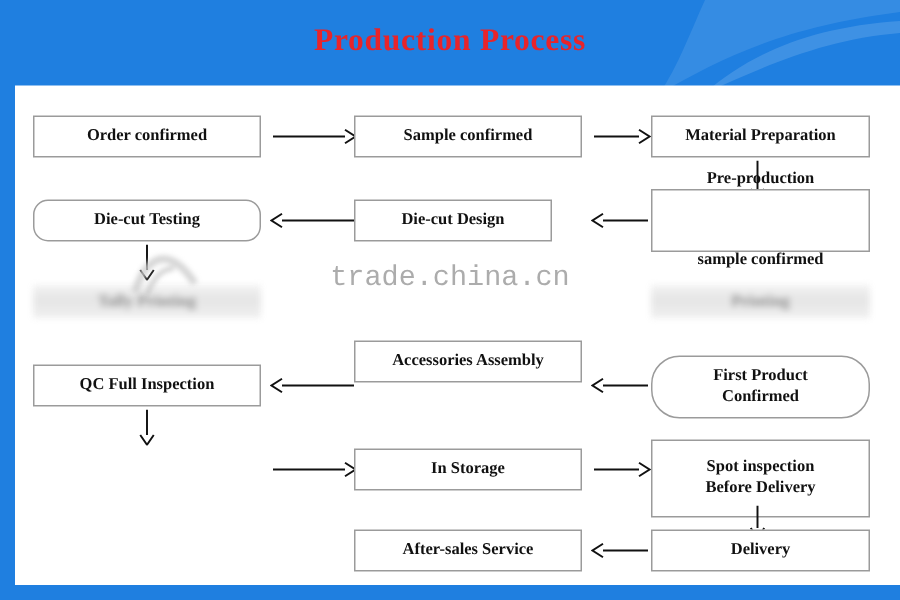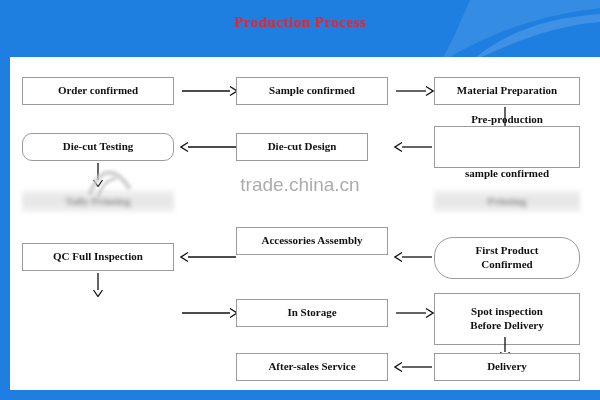--- a/index.html
+++ b/index.html
@@ -39,21 +39,21 @@
     background: #ffffff;
     padding-left: 44px;
   }
   .title {
     position: absolute;
     left: 0;
     top: 14px;
     width: 600px;
     text-align: center;
     color: #e8242a;
-    font-size: 15px;
+    font-size: 21px;
     font-weight: bold;
     font-family: "Liberation Serif", serif;
     letter-spacing: 0.5px;
     z-index: 5;
   }
   .box {
     position: absolute;
     box-sizing: border-box;
     border: 1px solid #9b9b9b;
     background: #ffffff;
@@ -75,21 +75,21 @@
   .arrow svg { display: block; }
 
   
   .wm {
     position: absolute;
     left: 0;
     top: 117px;
     width: 580px;
     height: 30px;
     text-align: center;
-    font-family: Liberation Sans, sans-serif;
+    font-family: Liberation Mono, monospace;
     font-size: 19px;
     color: #8d8d8d;
     opacity: .72;
     z-index: 4;
     pointer-events: none;
   }
   .blur-band {
     position: absolute;
     height: 22px;
     background: linear-gradient(180deg,#f2f2f2,#e4e4e4 45%,#efefef);

